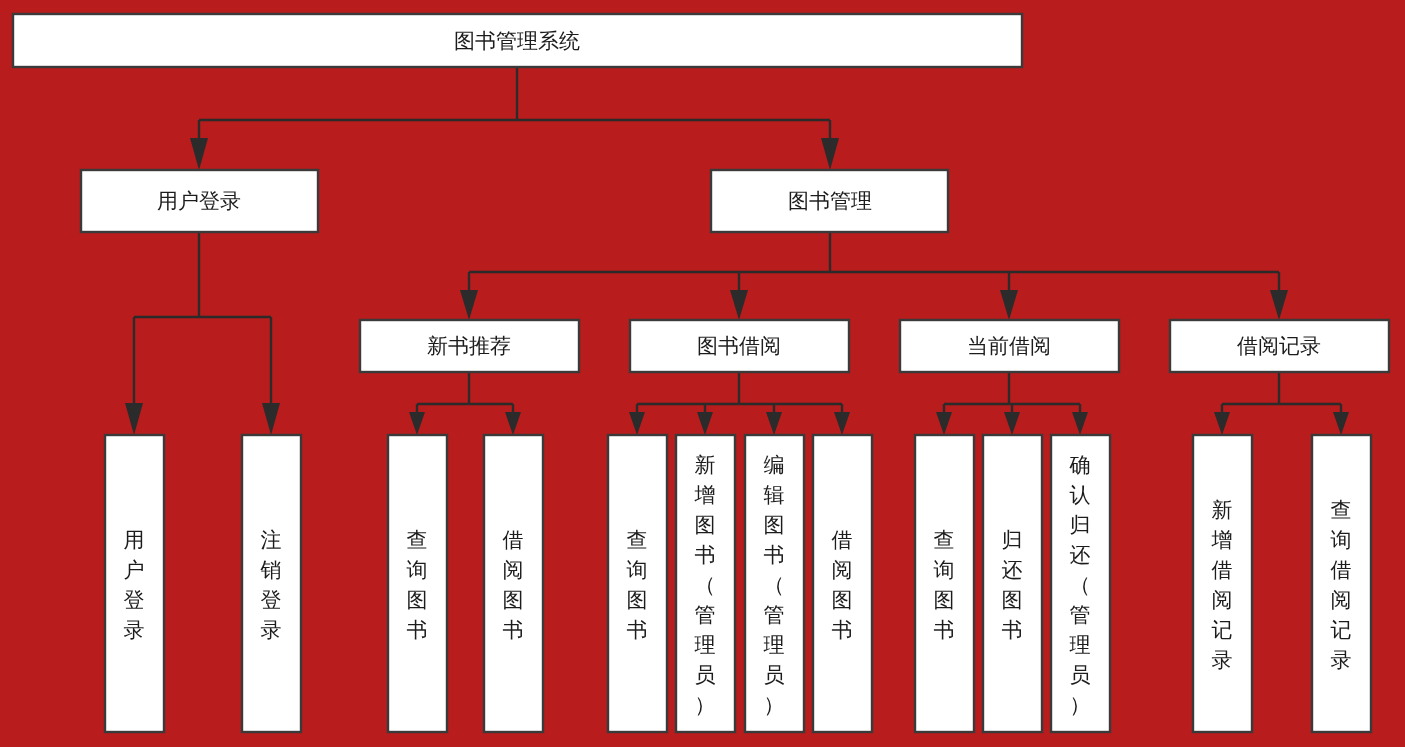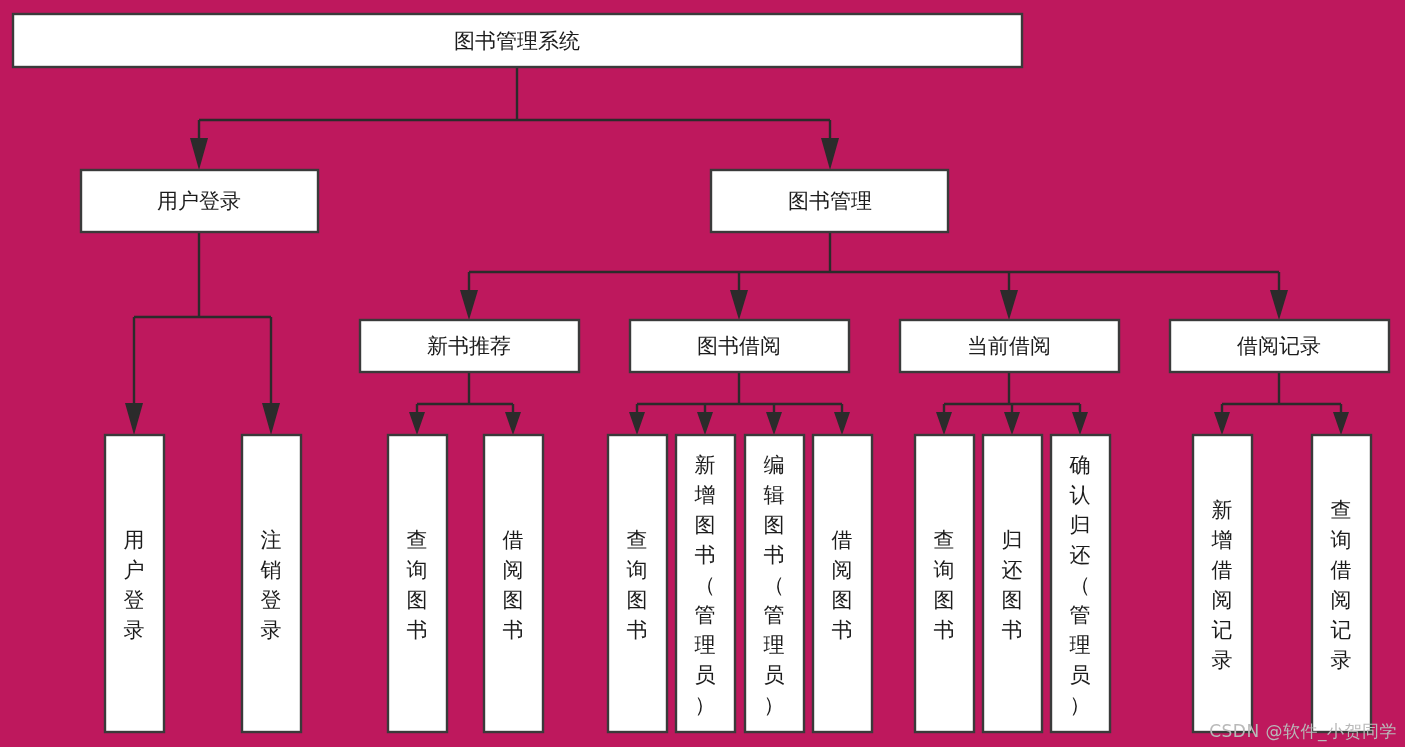--- a/index.html
+++ b/index.html
@@ -10,21 +10,21 @@
   body {
     width: 1405px;
     height: 747px;
     font-family: "DejaVu Sans", "Liberation Sans", sans-serif;
     overflow: hidden;
   }
   #diagram-root {
     position: relative;
     width: 1405px;
     height: 747px;
-    background: #be185d;
+    background: #b91c1c;
   }
   svg#tree-svg {
     position: absolute;
     left: 0;
     top: 0;
     width: 1405px;
     height: 747px;
     display: block;
   }
   .node-box {
@@ -242,15 +242,14 @@
       <text class="node-label-v" x="1222" y="517.4"><tspan x="1222" y="517.4">新</tspan><tspan x="1222" y="547.4">增</tspan><tspan x="1222" y="577.4">借</tspan><tspan x="1222" y="607.4">阅</tspan><tspan x="1222" y="637.4">记</tspan><tspan x="1222" y="667.4">录</tspan></text>
     </g>
 
     <g>
       <rect class="node-box" x="1312" y="435" width="59" height="297"></rect>
       <text class="node-label-v" x="1341" y="517.4"><tspan x="1341" y="517.4">查</tspan><tspan x="1341" y="547.4">询</tspan><tspan x="1341" y="577.4">借</tspan><tspan x="1341" y="607.4">阅</tspan><tspan x="1341" y="637.4">记</tspan><tspan x="1341" y="667.4">录</tspan></text>
     </g>
 
   </svg>
 
-  <div class="watermark-text">CSDN @软件_小贺同学</div>
 
 </div>
 
 </body></html>

